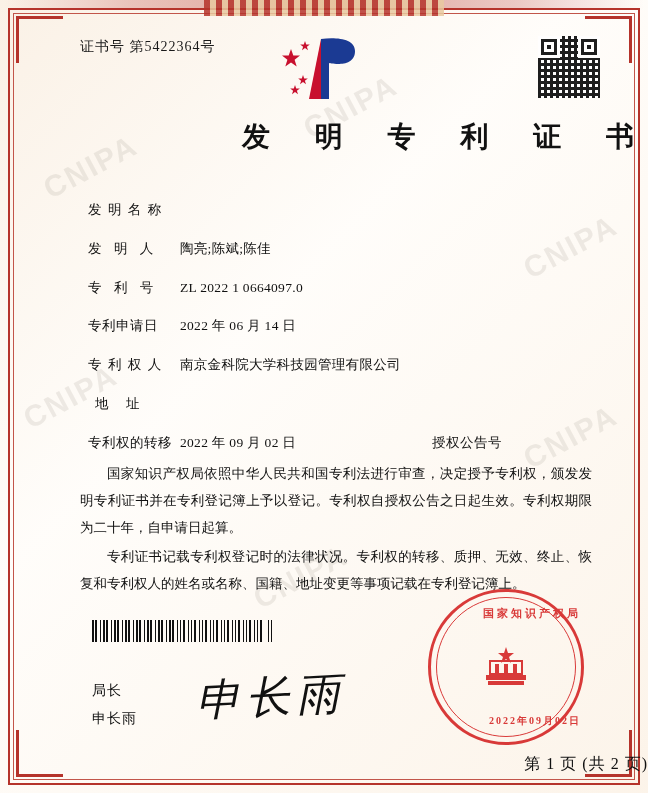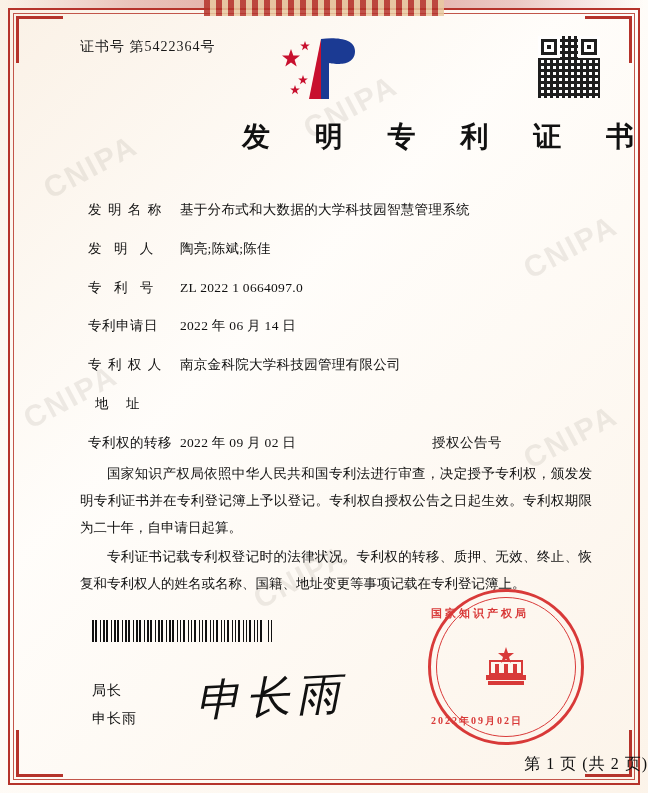--- a/index.html
+++ b/index.html
@@ -253,21 +253,21 @@
   .seal .star {
     position: absolute;
     left: 50%;
     top: 50%;
     transform: translate(-50%,-50%);
     width: 52px; height: 52px;
   }
   .seal-top-text, .seal-bottom-text {
     position: absolute;
     left: 0; right: 0;
-    text-align: left;
+    text-align: right;
     font-size: 11px;
     letter-spacing: 3px;
     font-weight: bold;
   }
   .seal-top-text { top: 14px; }
   .seal-bottom-text { bottom: 14px; font-size: 10px; letter-spacing: 2px; }
 
   .footer {
     position: absolute;
     left: 0; right: 0;
@@ -316,21 +316,20 @@
     </svg>
   </div>
 
   <div class="qr"></div>
 
   <div class="title">发 明 专 利 证 书</div>
 
   <div class="fields">
     <div class="row">
       <div class="label sp2">发 明 名 称</div>
-      <div class="value">基于分布式和大数据的大学科技园智慧管理系统</div>
     </div>
     <div class="row">
       <div class="label sp4">发 明 人</div>
       <div class="value">陶亮;陈斌;陈佳</div>
     </div>
     <div class="row">
       <div class="label sp4">专 利 号</div>
       <div class="value">ZL 2022 1 0664097.0</div>
     </div>
     <div class="row">

